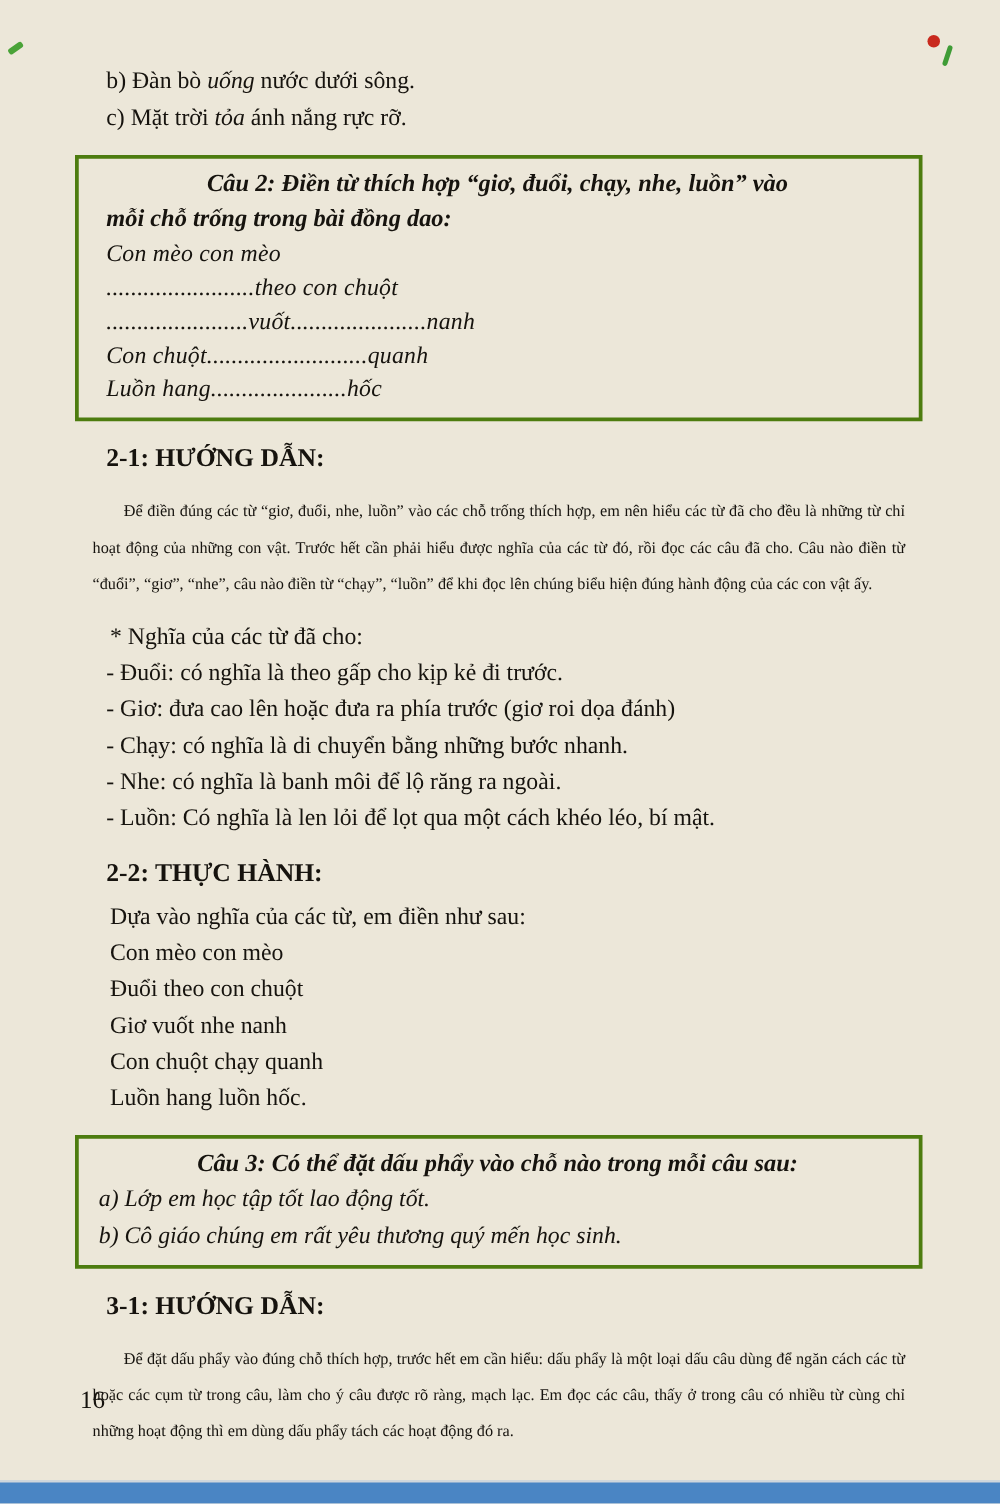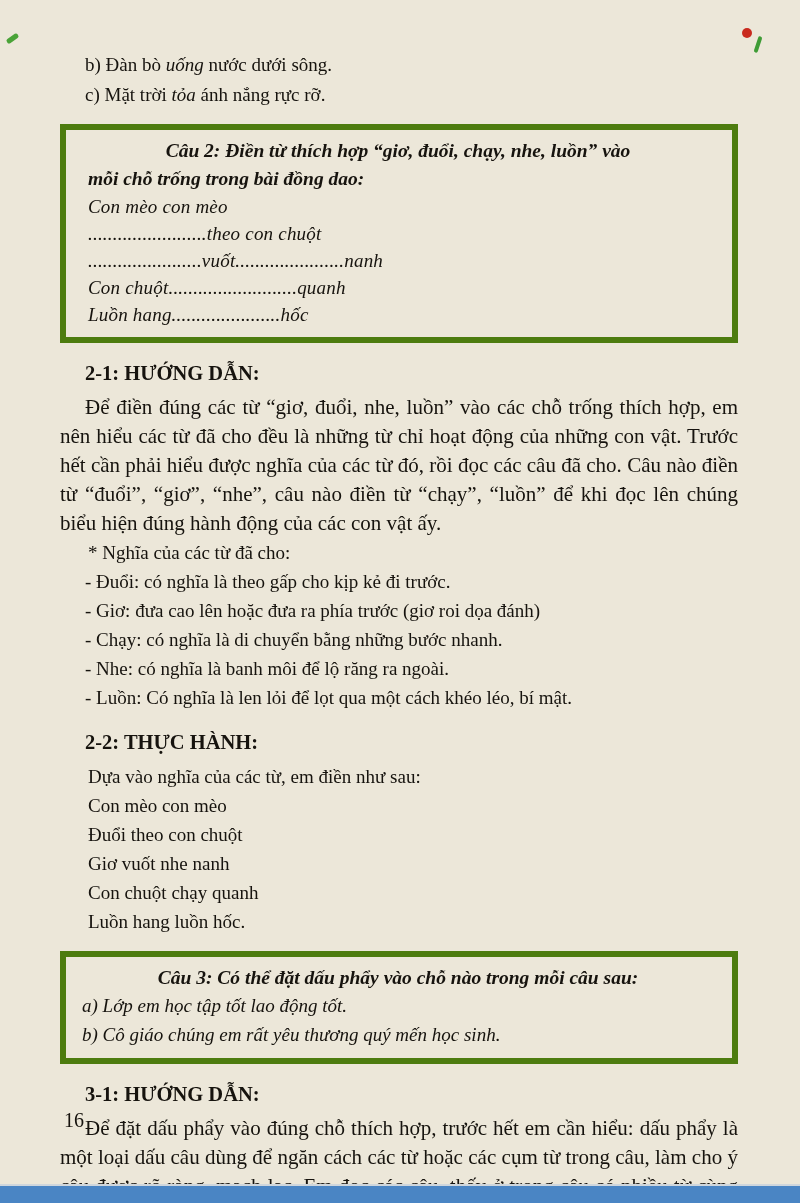--- a/index.html
+++ b/index.html
@@ -22,21 +22,21 @@
     padding: 50px 62px 0 60px;
   }
   .example-line {
     margin: 0 0 1px 25px;
     font-size: 19px;
     line-height: 29px;
   }
   .example-line i { font-style: italic; }
 
   .qbox {
-    border: 6px solid #4d7c0f;
+    border: 3px solid #4d7c0f;
     margin: 15px 0 0 0;
     padding: 7px 14px 9px 12px;
     background: transparent;
   }
   .box-title {
     font-weight: bold;
     font-style: italic;
     font-size: 19.5px;
     line-height: 28px;
     margin: 0;
@@ -57,25 +57,25 @@
     margin: 0 0 0 4px;
   }
 
   .heading {
     font-size: 20.5px;
     font-weight: bold;
     margin: 17px 0 7px 25px;
     line-height: 26px;
   }
   .para {
-    font-size: 21px;
+    font-size: 13px;
     line-height: 29px;
     text-align: justify;
     text-indent: 25px;
-    margin: 0;
+    margin: 14px;
   }
   .note-line {
     font-size: 19px;
     line-height: 29px;
     margin: 0 0 0 28px;
   }
   .def-line {
     font-size: 19px;
     line-height: 29px;
     margin: 0 0 0 25px;

